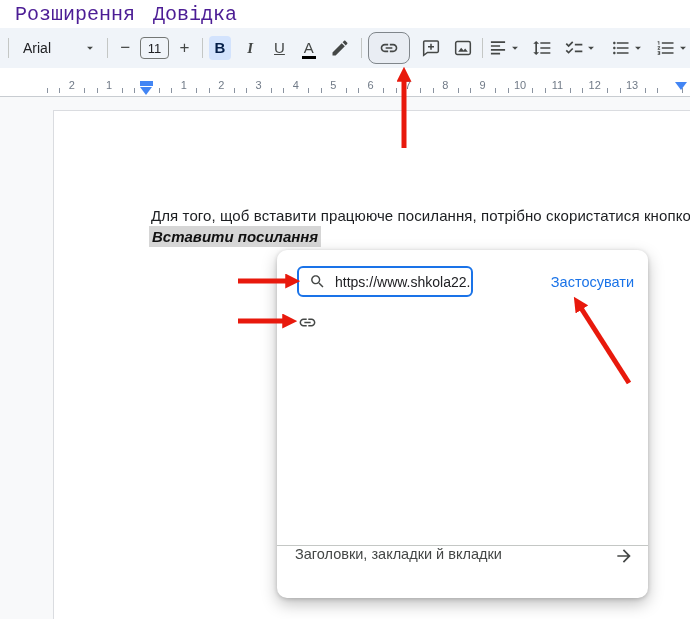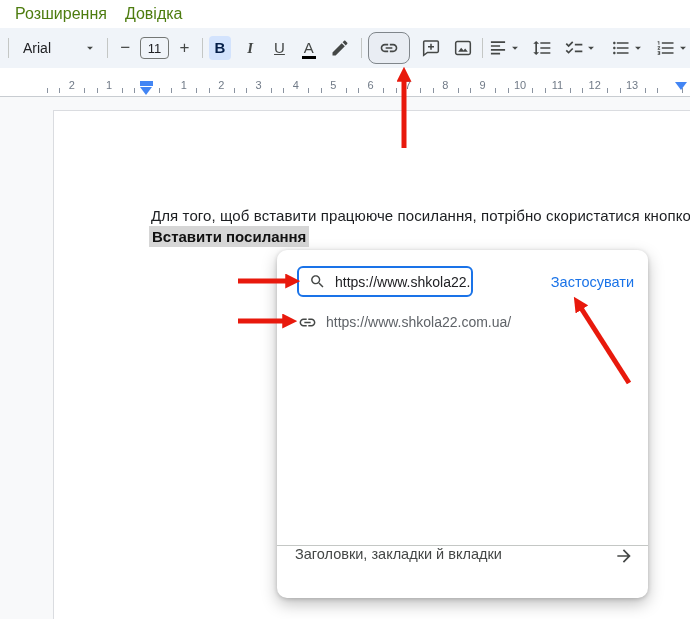--- a/index.html
+++ b/index.html
@@ -2,21 +2,21 @@
 <html style="--accent: #1a73e8; --marker-blue: #4285f4; --arrow-red: #e8190c; --bold-bg: #d3e3fd;"><head>
 <meta charset="utf-8">
 <style>
   * { box-sizing: border-box; margin: 0; padding: 0; }
   html,body { background:#fff; }
   body { font-family:"Liberation Sans", sans-serif; }
   .app { position:relative; width:690px; height:619px; overflow:hidden; background:#fff; }
 
   
   .menubar { display:flex; align-items:center; height:28px; padding-left:6px; background:#fff; }
-  .menu-item { font-size:16px; color:#4d7c0f; padding:3px 9px; border-radius:4px; cursor:default; }
+  .menu-item { font-size:20px; color:#4c1d95; padding:3px 9px; border-radius:4px; cursor:default;font-family:Liberation Mono, monospace; }
 
   
   .toolbar { display:flex; align-items:center; height:40px; background:#f0f4f9; padding-left:8px; color:#444746; }
   .tsep { width:1px; height:20px; background:#c4c7c5; flex:none; }
   .tbtn { display:flex; align-items:center; justify-content:center; height:26px; border-radius:4px; flex:none; }
   .ticon { width:20px; height:20px; fill:#444746; stroke:#444746; flex:none; }
   .ticon.nostroke { stroke:none; }
   .ddown { width:14px; height:14px; fill:#444746; flex:none; }
   .font-name { display:flex; align-items:center; justify-content:space-between; width:80px; margin-left:14px; font-size:14px; color:#202124; }
   .fs-btn { width:20px; font-size:17px; color:#444746; text-align:center; }
@@ -36,21 +36,21 @@
   .tick { position:absolute; bottom:3px; width:1px; height:5px; background:#8a93a0; }
   .rlabel { position:absolute; top:2px; transform:translateX(-50%); font-size:11px; color:#707a87; }
   .ind-bar { position:absolute; top:4px; width:13px; height:4.5px; background:var(--marker-blue,#4285f4); }
   .ind-tri { position:absolute; top:9.5px; width:0; height:0; border-left:6.5px solid transparent; border-right:6.5px solid transparent; border-top:8px solid var(--marker-blue,#4285f4); }
 
   
   .canvas { position:absolute; left:0; right:0; top:97px; bottom:0; background:#f8f9fa; }
   .page { position:absolute; left:53px; top:13px; right:-2px; bottom:-2px; background:#fff; border:1px solid #dadce0; }
   .doc-line1 { position:absolute; left:97px; top:96px; font-size:15px; color:#1c1e21; white-space:nowrap; letter-spacing:.1px; }
   .doc-line2 { position:absolute; left:95px; top:117px; font-size:15px; font-weight:700; color:#111; white-space:nowrap; }
-  .doc-line2 .hl { background:#d6d6d6; padding:2px 3px; }
+  .doc-line2 .hl { background:#d6d6d6; padding:2px 3px;font-style:italic; }
 
   
   .dialog { position:absolute; left:277px; top:250px; width:371px; height:348px; background:#fff; border-radius:10px;
             box-shadow:0 6px 16px rgba(0,0,0,.25), 0 1px 4px rgba(0,0,0,.18); z-index:5; }
   .url-input { position:absolute; left:20px; top:16px; width:176px; height:31px; border:2px solid var(--accent,#1a73e8);
                border-radius:6px; background:#fff; display:flex; align-items:center; overflow:hidden; }
   .url-input .search-ic { width:17px; height:17px; fill:#444746; flex:none; margin:0 9px 0 10px; }
   .url-text { font-size:14px; color:#202124; white-space:nowrap; overflow:hidden; }
   .apply-btn { position:absolute; right:14px; top:24px; font-size:14.5px; font-weight:500; color:var(--accent,#1a73e8); }
   .suggestion { position:absolute; left:21px; top:60px; display:flex; align-items:center; height:24px; }
@@ -250,21 +250,20 @@
         <path d="M15.5 14h-.79l-.28-.27C15.41 12.59 16 11.11 16 9.5 16 5.91 13.09 3 9.5 3S3 5.91 3 9.5 5.91 16 9.5 16c1.61 0 3.09-.59 4.23-1.57l.27.28v.79l5 5L20.49 19l-5-5zm-6 0C7.01 14 5 11.99 5 9.5S7.01 5 9.5 5 14 7.01 14 9.5 11.99 14 9.5 14z"></path>
       </svg>
       <span class="url-text">https://www.shkola22.com</span>
     </div>
     <div class="apply-btn">Застосувати</div>
 
     <div class="suggestion">
       <svg class="link-ic" viewBox="0 0 24 24">
         <path d="M3.9 12c0-1.71 1.39-3.1 3.1-3.1h4V7H7c-2.76 0-5 2.24-5 5s2.24 5 5 5h4v-1.9H7c-1.71 0-3.1-1.39-3.1-3.1zM8 13h8v-2H8v2zm9-6h-4v1.9h4c1.71 0 3.1 1.39 3.1 3.1s-1.39 3.1-3.1 3.1h-4V17h4c2.76 0 5-2.24 5-5s-2.24-5-5-5z"></path>
       </svg>
-      <span class="sug-text">https://www.shkola22.com.ua/</span>
     </div>
 
     <div class="dlg-divider"></div>
     <div class="dlg-footer">
       <span class="footer-text">Заголовки, закладки й вкладки</span>
       <svg class="arrow-fwd" viewBox="0 0 24 24">
         <path d="M12 4l-1.41 1.41L16.17 11H4v2h12.17l-5.58 5.59L12 20l8-8z"></path>
       </svg>
     </div>
   </div>

